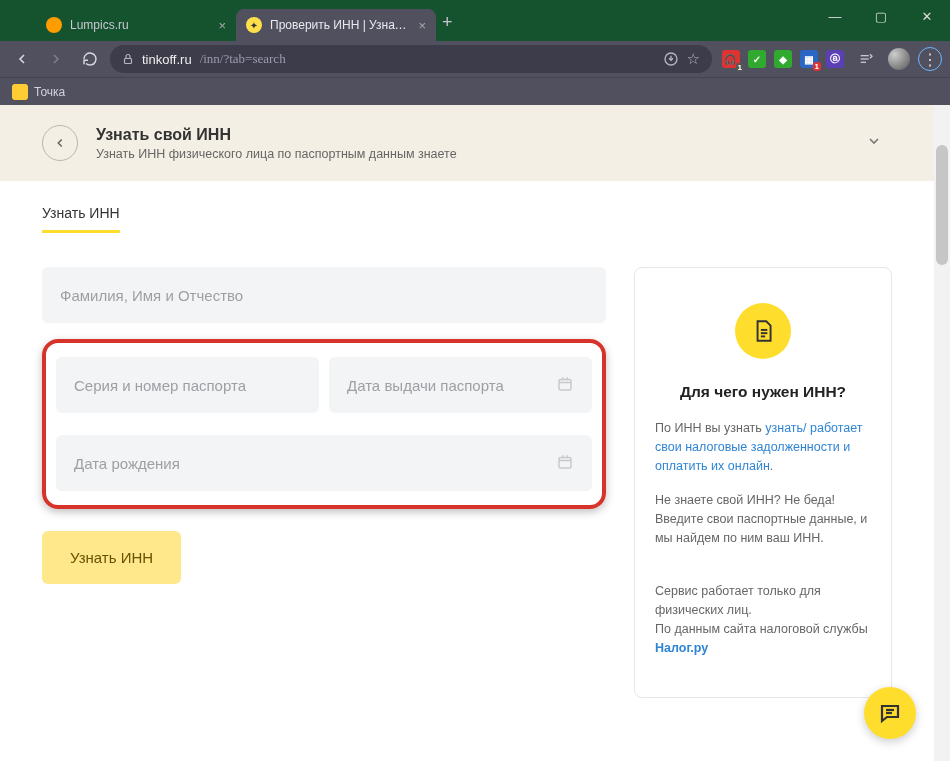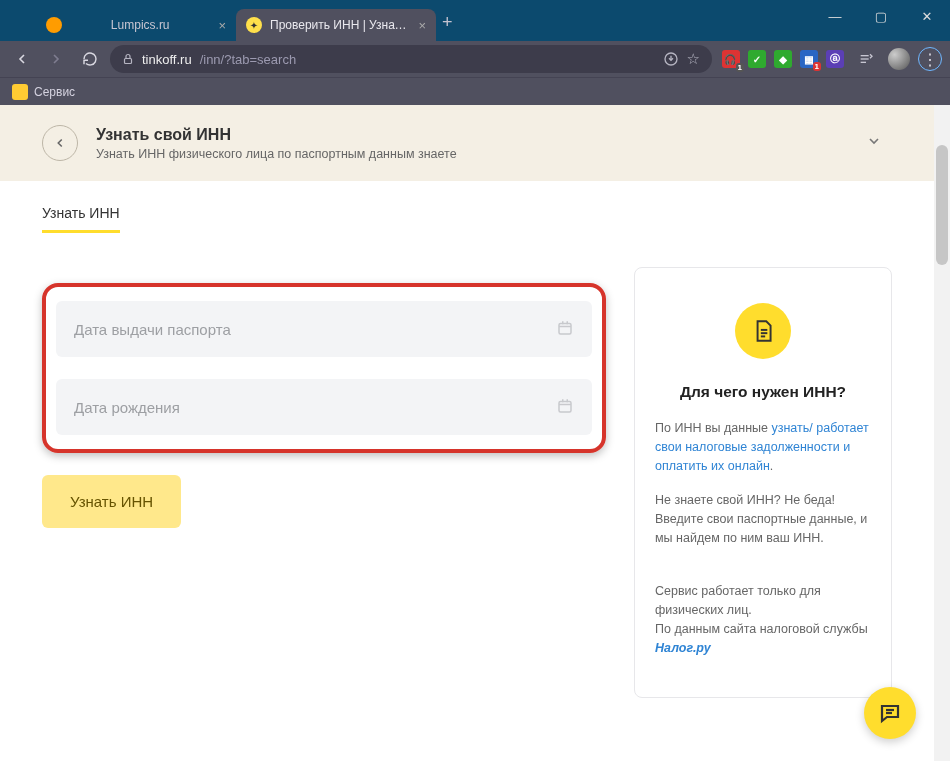--- a/index.html
+++ b/index.html
@@ -1,19 +1,19 @@
 <!DOCTYPE html>
 <html><head>
 <meta charset="utf-8">
 <style>
   * { box-sizing: border-box; margin: 0; padding: 0; font-family: -apple-system, BlinkMacSystemFont, "Segoe UI", Arial, sans-serif; }
   body { background: #fff; width: 950px; height: 761px; overflow: hidden; }
 
   
-  .titlebar { background: #0c4a6e; height: 41px; display: flex; align-items: flex-end; text-align: center; }
+  .titlebar { background: #14532d; height: 41px; display: flex; align-items: flex-end; }
   .tabs { display: flex; align-items: flex-end; height: 100%; padding-left: 36px; flex: 1; }
   .tab { height: 32px; display: flex; align-items: center; padding: 0 10px; gap: 8px; min-width: 200px; max-width: 200px; font-size: 12px; color: #c8c6d2; border-top-left-radius: 8px; border-top-right-radius: 8px; }
   .tab.active { background: #50505f; color: #e9e8ee; }
   .tab .fav { width: 16px; height: 16px; border-radius: 50%; display:inline-flex; align-items:center; justify-content:center; font-size:10px;}
   .fav-orange { background:#ff9c00;}
   .fav-yellow { background:#ffe04b; color:#333;}
   .tab span.title { flex:1; white-space: nowrap; overflow:hidden; text-overflow: ellipsis; }
   .tab .close { color:#aaa; font-size:13px; }
   .newtab { color:#c5c3d0; padding:0 12px 8px 6px; font-size:18px; }
   .wincontrols { display:flex; height:100%; }
@@ -71,21 +71,21 @@
   .redbox-gap{height:22px;}
 
   .submitbtn{ margin-top:22px; background:#ffe88b; border:none; border-radius:6px; padding:18px 28px; font-size:15px; color:#665300; cursor:pointer; text-align:center;}
 
   
   .card{ border:1px solid #e7e7ea; border-radius:8px; padding:35px 20px 24px 20px; text-align:center;}
   .docicon{ width:56px;height:56px;border-radius:50%;background:#ffdd2d;margin:0 auto 24px auto;display:flex;align-items:center;justify-content:center;}
   .card h3{font-size:15.5px;font-weight:600;color:#222;margin-bottom:18px;}
   .card p{font-size:12.5px; line-height:1.5; color:#666; text-align:left; margin-bottom:16px;}
   .card a{color:#2f84d4; text-decoration:none;}
-  .card strong a{font-weight:600;font-style:italic;}
+  .card strong a{font-weight:600;}
 
   
   .chatbubble{ position:absolute; right:34px; bottom:22px; width:52px;height:52px;border-radius:50%;background:#ffdd2d; display:flex;align-items:center;justify-content:center; box-shadow:0 3px 10px rgba(0,0,0,0.2);}
 </style>
 </head>
 <body>
 
 <div class="titlebar">
   <div class="tabs">
     <div class="tab">
@@ -123,21 +123,21 @@
         <path d="M3 12a9 9 0 1 1 3 6.7"></path>
         <polyline points="3 20 3 14 9 14"></polyline>
       </svg>
   </div>
   <div class="addrbar">
     <svg width="12" height="12" viewBox="0 0 24 24" fill="none" stroke="#b5b4c1" stroke-width="2.4">
         <rect x="5" y="11" width="14" height="10" rx="2"></rect>
         <path d="M8 11V7a4 4 0 0 1 8 0v4"></path>
       </svg>
     <span style="color:#eee;">tinkoff.ru</span>
-      <span style="color:#9c9ab0;">/inn/?tab=search</span>
+      <span style="color:#9c9ab0;font-family:Liberation Serif, serif;">/inn/?tab=search</span>
     <span style="flex:1"></span>
     <svg width="16" height="16" viewBox="0 0 24 24" fill="none" stroke="#b5b4c1" stroke-width="2">
         <circle cx="12" cy="12" r="9"></circle>
         <line x1="12" y1="7" x2="12" y2="14"></line>
         <polyline points="9 11 12 14 15 11"></polyline>
       </svg>
     <span style="color:#b5b4c1;font-size:15px;">☆</span>
   </div>
   <div class="ext-icons">
     <div class="eicon" style="background:#d33;position:relative;">🎧<span style="position:absolute;right:-4px;bottom:-4px;background:#555;border-radius:3px;font-size:8px;padding:0 2px;">1</span></div>
@@ -154,21 +154,21 @@
         </svg>
     </div>
     <div class="avatar-circ"></div>
     <div class="tbtn" style="border:1px solid #6fb7ff;border-radius:50%;width:24px;height:24px;color:#d9d8e1;">⋮</div>
   </div>
 </div>
 
 <div class="bmbar">
   <div class="bmitem">
     <span class="bmfav"></span>
-    <span>Сервис</span>
+    <span>Точка</span>
   </div>
 </div>
 
 <div class="viewport">
   <div class="page">
 
     <div class="banner">
       <div class="banner-inner">
         <div class="bcircle">
           <svg width="14" height="14" viewBox="0 0 24 24" fill="none" stroke="#666" stroke-width="2.6">
@@ -188,23 +188,29 @@
     </div>
 
     <div class="content">
       <div class="tabsrow">
         <div class="ptab active">Узнать ИНН</div>
       </div>
 
       <div class="main-cols">
         <div class="formcol">
 
+          <div class="field">
+            <input placeholder="Фамилия, Имя и Отчество" style="">
+          </div>
 
           <div class="redbox">
             <div class="row2">
+              <div class="field">
+                <input placeholder="Серия и номер паспорта" style="">
+              </div>
               <div class="field">
                 <input placeholder="Дата выдачи паспорта" style="">
                 <span class="calicon">
                   <svg width="18" height="18" viewBox="0 0 24 24" fill="none" stroke="currentColor" stroke-width="2">
                       <rect x="4" y="6" width="16" height="14" rx="2"></rect>
                       <line x1="4" y1="10" x2="20" y2="10"></line>
                       <line x1="9" y1="3" x2="9" y2="7"></line>
                       <line x1="15" y1="3" x2="15" y2="7"></line>
                     </svg>
                 </span>
@@ -232,21 +238,21 @@
             <div class="docicon">
               <svg width="26" height="26" viewBox="0 0 24 24" fill="none" stroke="#333" stroke-width="1.8">
                   <path d="M7 3h8l4 4v14H7z"></path>
                   <line x1="10" y1="11" x2="16" y2="11"></line>
                   <line x1="10" y1="14" x2="16" y2="14"></line>
                   <line x1="10" y1="17" x2="14" y2="17"></line>
                 </svg>
             </div>
             <h3>Для чего нужен ИНН?</h3>
             <p>
-              <span>По ИНН вы данные </span><a href="#">узнать/ работает свои налоговые задолженности и оплатить их онлайн</a><span>.</span>
+              <span>По ИНН вы узнать </span><a href="#">узнать/ работает свои налоговые задолженности и оплатить их онлайн</a><span>.</span>
             </p>
             <p>Не знаете свой ИНН? Не беда! Введите свои паспортные данные, и мы найдем по ним ваш ИНН.</p>
             <p style="white-space:pre-line;">
               <span>Сервис работает только для физических лиц.
 По данным сайта налоговой службы </span><strong><a href="#">Налог.ру</a></strong>
             </p>
           </div>
         </div>
       </div>
     </div>

